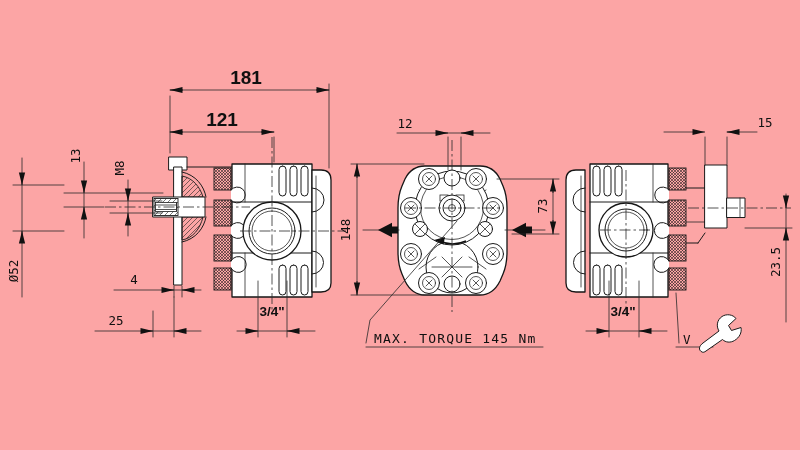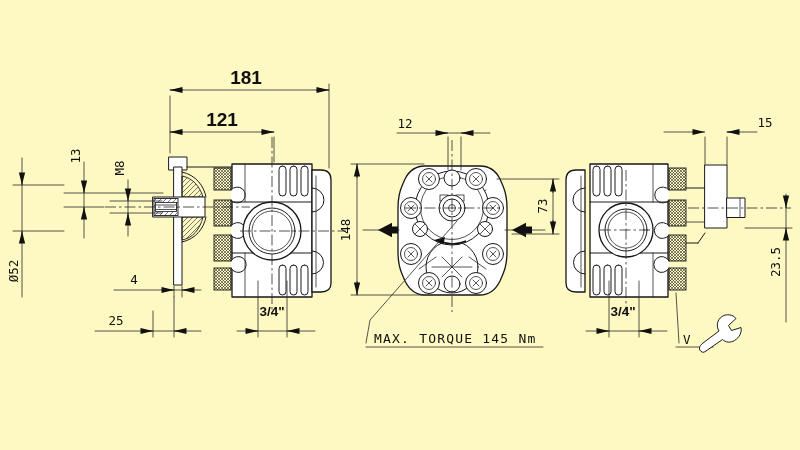--- a/index.html
+++ b/index.html
@@ -1,16 +1,16 @@
 <!DOCTYPE html>
 <html><head>
 <meta charset="utf-8">
 <style>
   html,body{margin:0;padding:0;background:#fff;}
-  #stage{position:relative;width:800px;height:450px;background:#fef9c3;overflow:hidden;}
+  #stage{position:relative;width:800px;height:450px;background:#fca5a5;overflow:hidden;}
   svg{display:block;}
   .ol{stroke:#161616;stroke-width:1.3;fill:none;stroke-linejoin:round;stroke-linecap:round;}
   .md{stroke:#1b1b1b;stroke-width:1;fill:none;stroke-linejoin:round;stroke-linecap:round;}
   .th{stroke:#2a2a2a;stroke-width:.8;fill:none;stroke-linecap:round;}
   .cl{stroke:#2a2a2a;stroke-width:.8;fill:none;stroke-dasharray:11 3 2.5 3;}
   .wf{fill:#fff;}
   .hatch{fill:url(#hp);stroke:#1b1b1b;stroke-width:.9;}
   .knurl{fill:url(#kp);stroke:#161616;stroke-width:.9;}
   .ar{stroke:#111;stroke-width:.8;fill:none;marker-end:url(#arw);}
   .blk{fill:#101010;stroke:none;}

